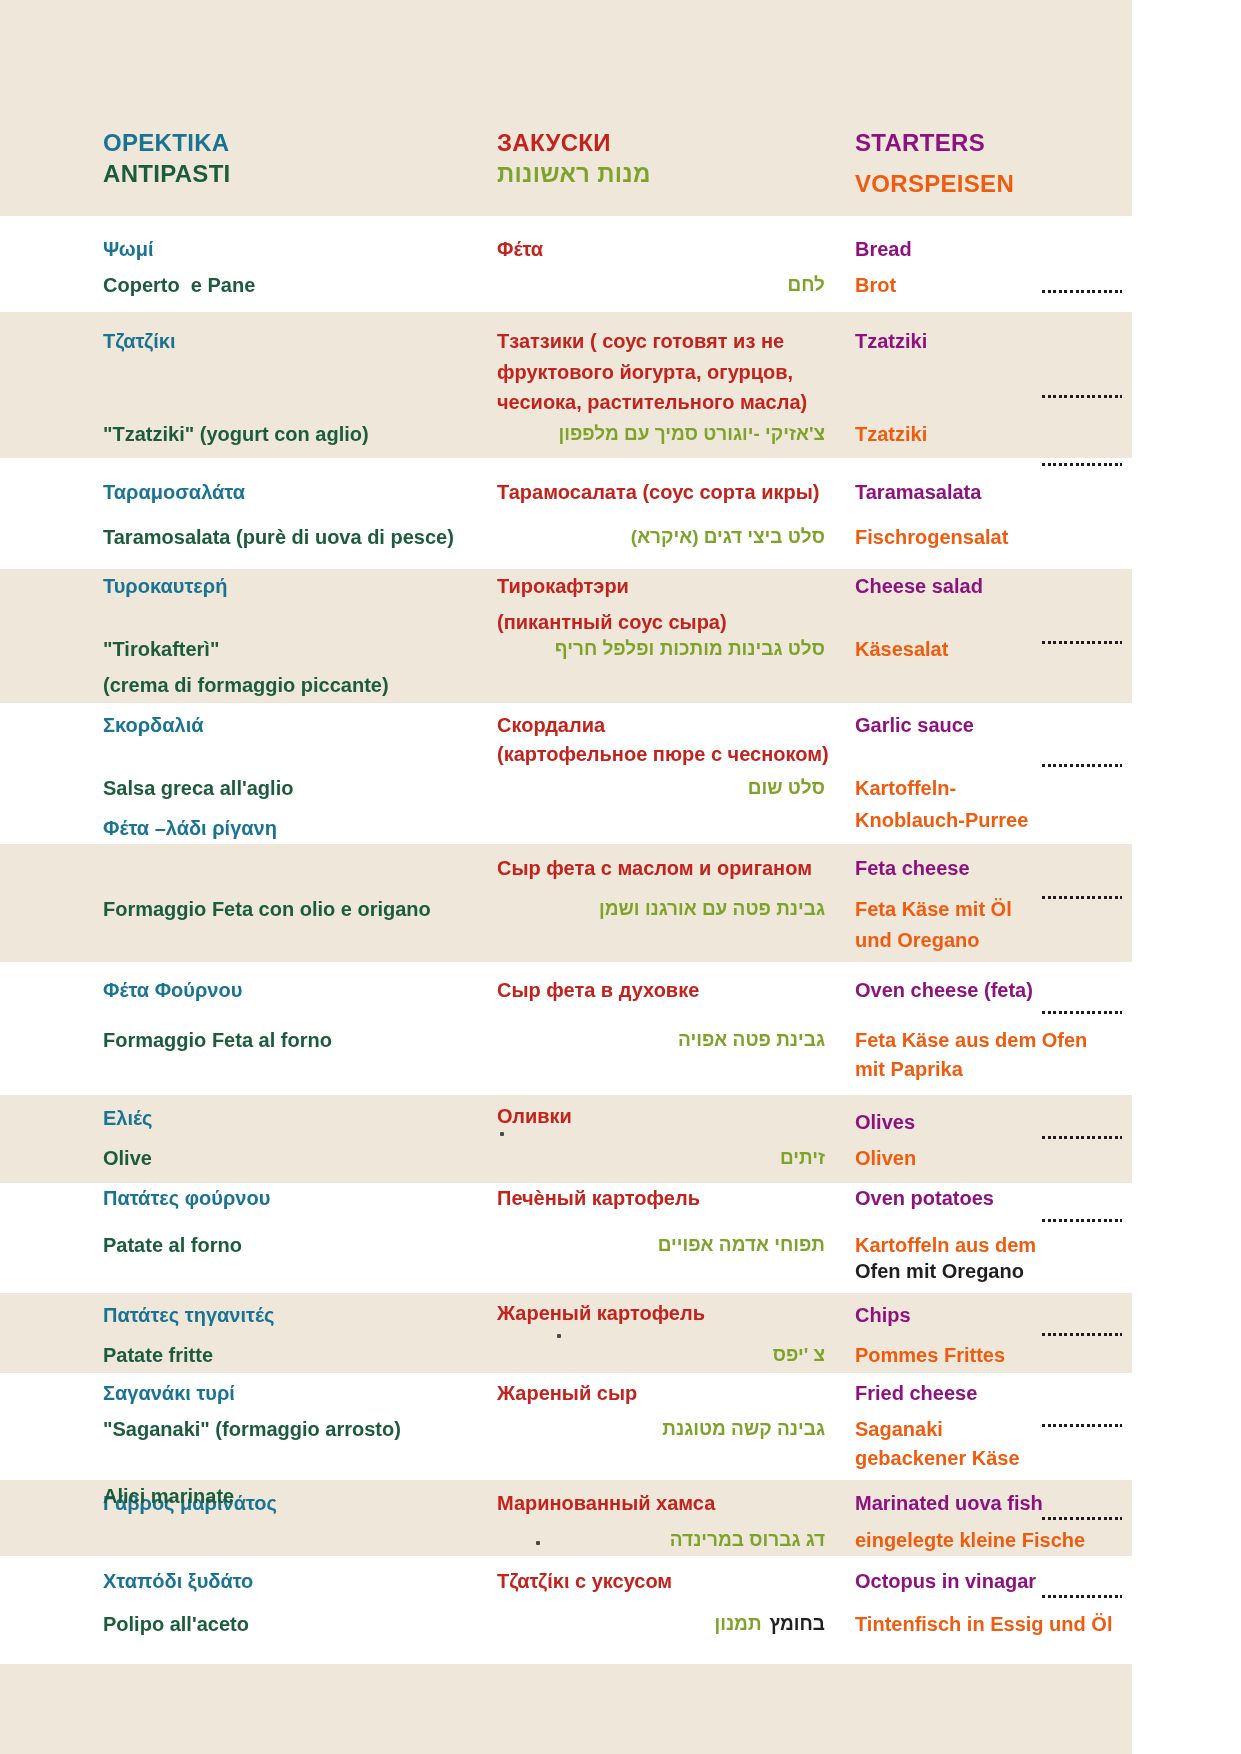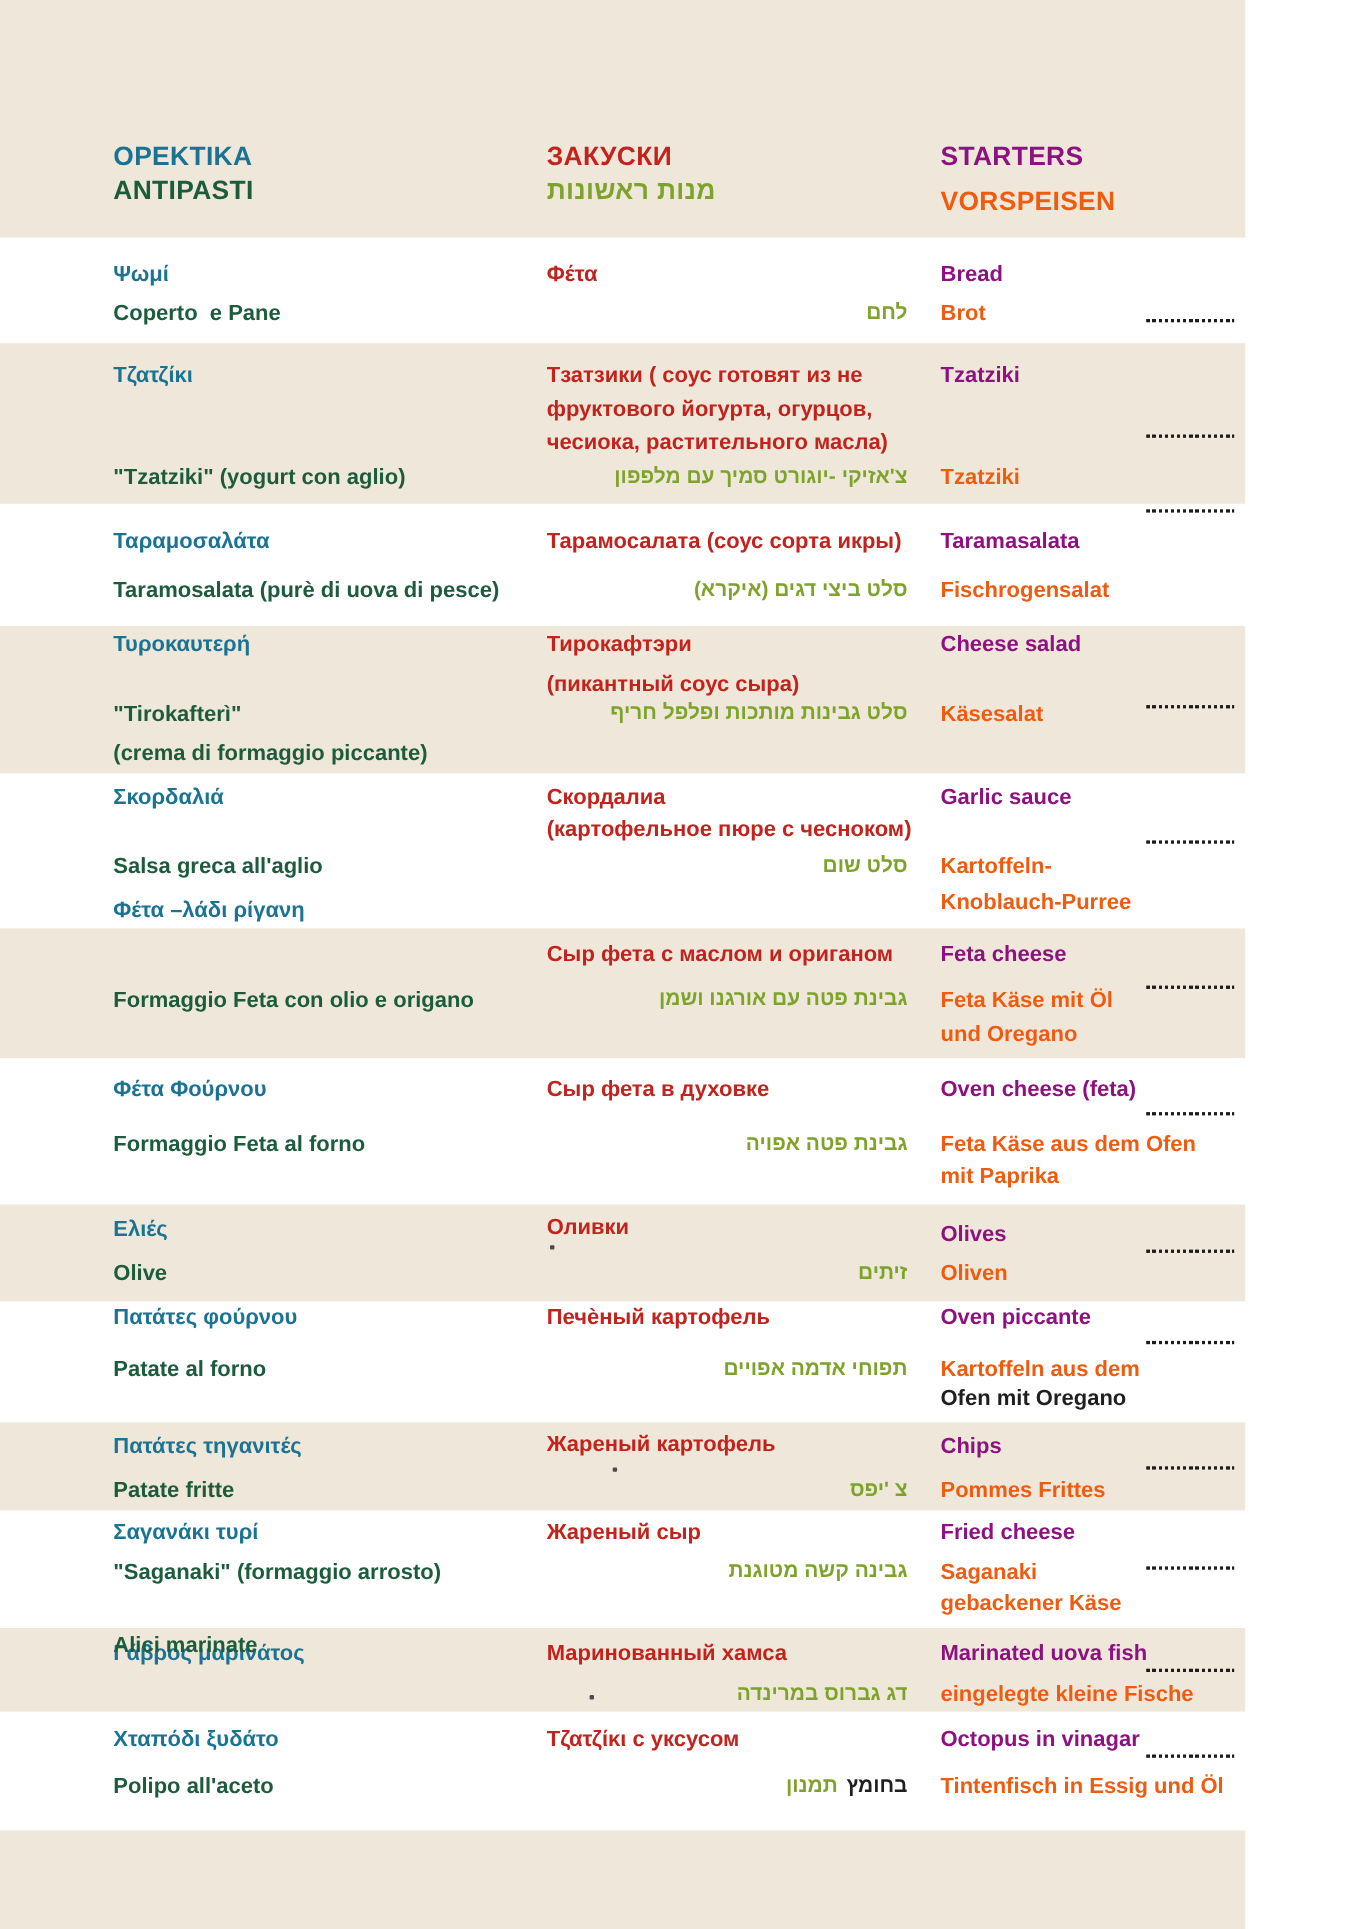--- a/index.html
+++ b/index.html
@@ -116,21 +116,21 @@
   <div class="t c2 ru" style="top:1104px">Оливки</div>
   <div class="t c3 en" style="top:1110px">Olives</div>
   <div class="pdot" style="left:500px;top:1132px"></div>
   <div class="dots" style="top:1136px"></div>
   <div class="t c1 it" style="top:1146px">Olive</div>
   <div class="t he ol" style="top:1146px">זיתים</div>
   <div class="t c3 de" style="top:1146px">Oliven</div>
 
   <div class="t c1 gr" style="top:1186px">Πατάτες φούρνου</div>
   <div class="t c2 ru" style="top:1186px">Печѐный картофель</div>
-  <div class="t c3 en" style="top:1186px">Oven piccante</div>
+  <div class="t c3 en" style="top:1186px">Oven potatoes</div>
   <div class="dots" style="top:1219px"></div>
   <div class="t c1 it" style="top:1233px">Patate al forno</div>
   <div class="t he ol" style="top:1233px">תפוחי אדמה אפויים</div>
   <div class="t c3 de" style="top:1233px">Kartoffeln aus dem</div>
   <div class="t c3 bk" style="top:1259px">Ofen mit Oregano</div>
 
   <div class="t c1 gr" style="top:1303px">Πατάτες τηγανιτές</div>
   <div class="t c2 ru" style="top:1301px">Жареный картофель</div>
   <div class="t c3 en" style="top:1303px">Chips</div>
   <div class="dots" style="top:1333px"></div>

